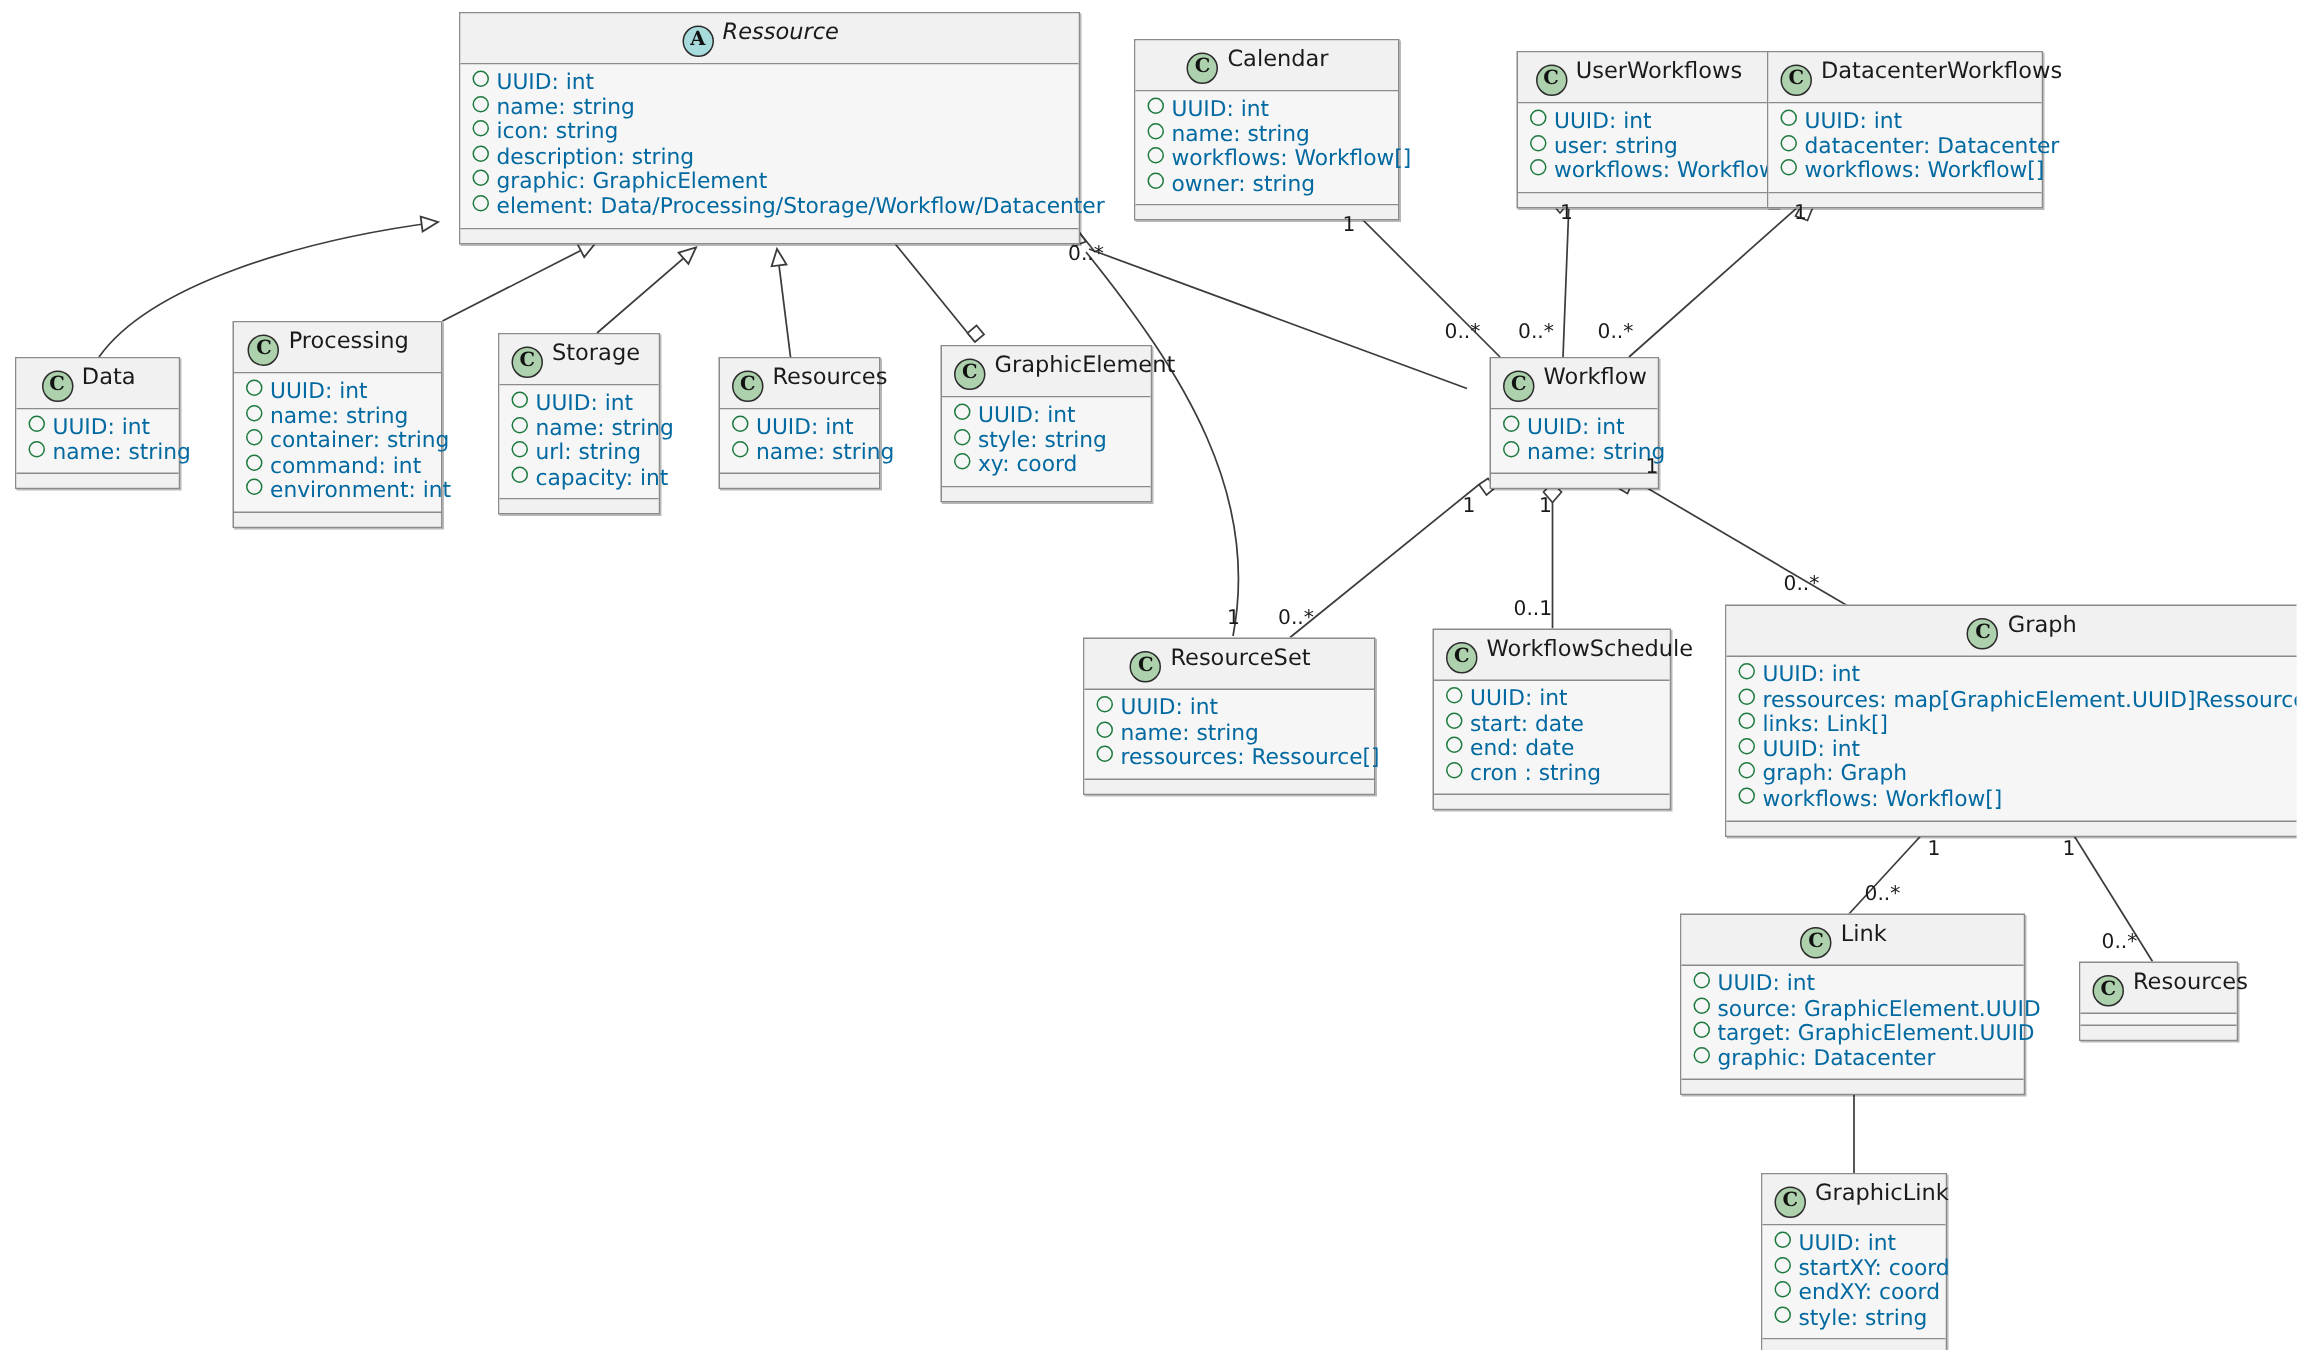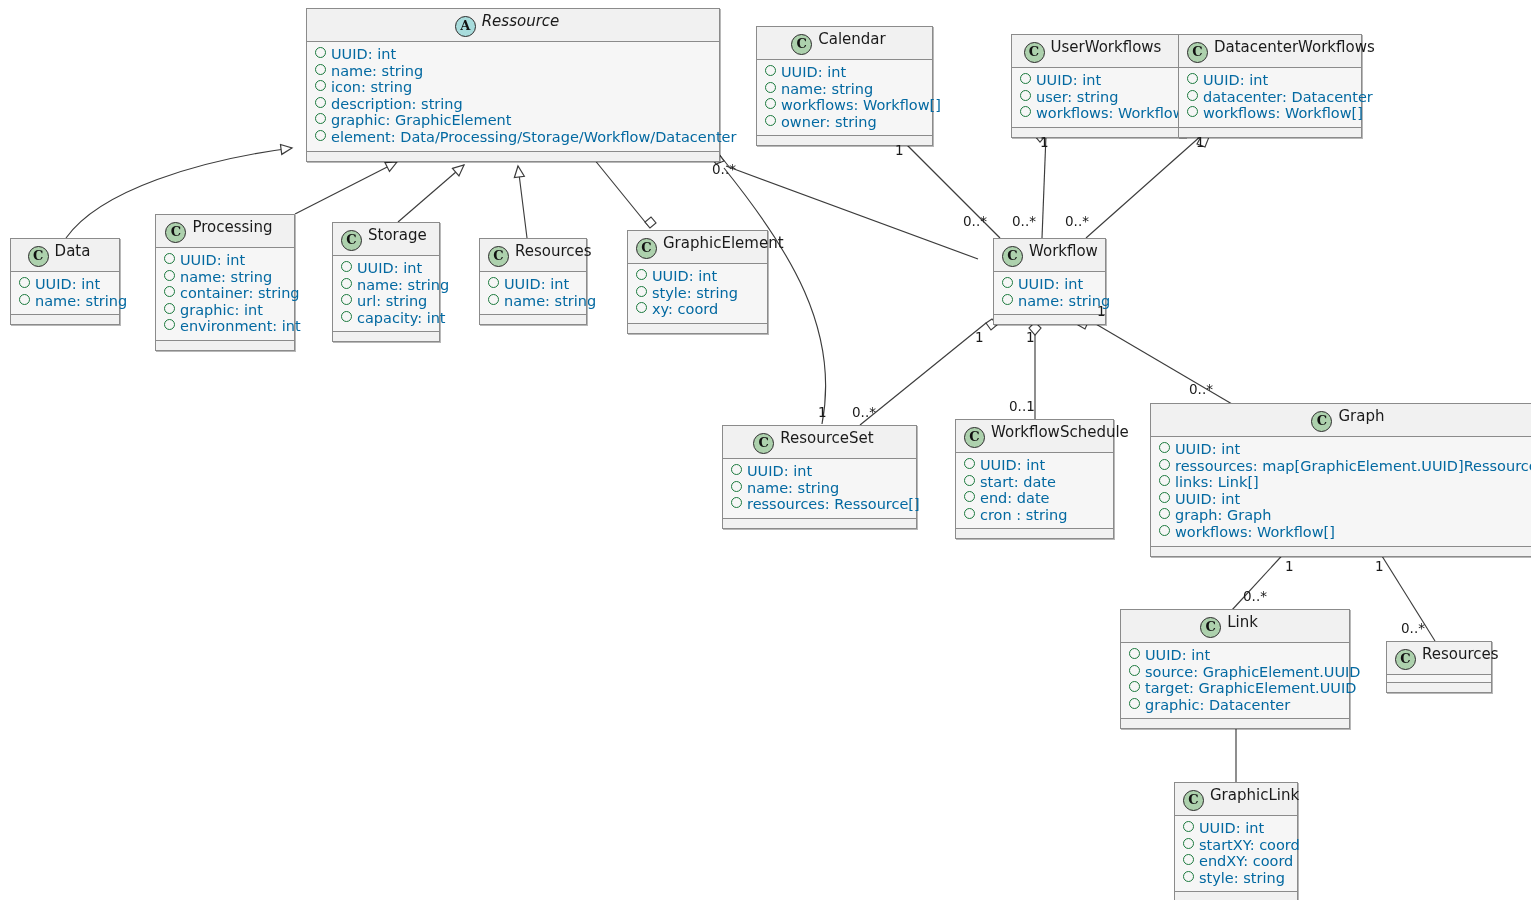--- a/index.html
+++ b/index.html
@@ -164,21 +164,21 @@
           <div class="attr"><span class="vis"></span><span>name: string</span></div>
         </div>
         <div class="uml-foot"></div>
       </div>
       <div class="uml-class" style="left: 155px; top: 214px; width: 140px;">
         <div class="uml-head"><span class="stereo-icon icon-class">C</span><span class="cls-name">Processing</span></div>
         <div class="uml-attrs">
           <div class="attr"><span class="vis"></span><span>UUID: int</span></div>
           <div class="attr"><span class="vis"></span><span>name: string</span></div>
           <div class="attr"><span class="vis"></span><span>container: string</span></div>
-          <div class="attr"><span class="vis"></span><span>graphic: int</span></div>
+          <div class="attr"><span class="vis"></span><span>command: int</span></div>
           <div class="attr"><span class="vis"></span><span>environment: int</span></div>
         </div>
         <div class="uml-foot"></div>
       </div>
       <div class="uml-class" style="left: 332px; top: 222px; width: 108px;">
         <div class="uml-head"><span class="stereo-icon icon-class">C</span><span class="cls-name">Storage</span></div>
         <div class="uml-attrs">
           <div class="attr"><span class="vis"></span><span>UUID: int</span></div>
           <div class="attr"><span class="vis"></span><span>name: string</span></div>
           <div class="attr"><span class="vis"></span><span>url: string</span></div>

